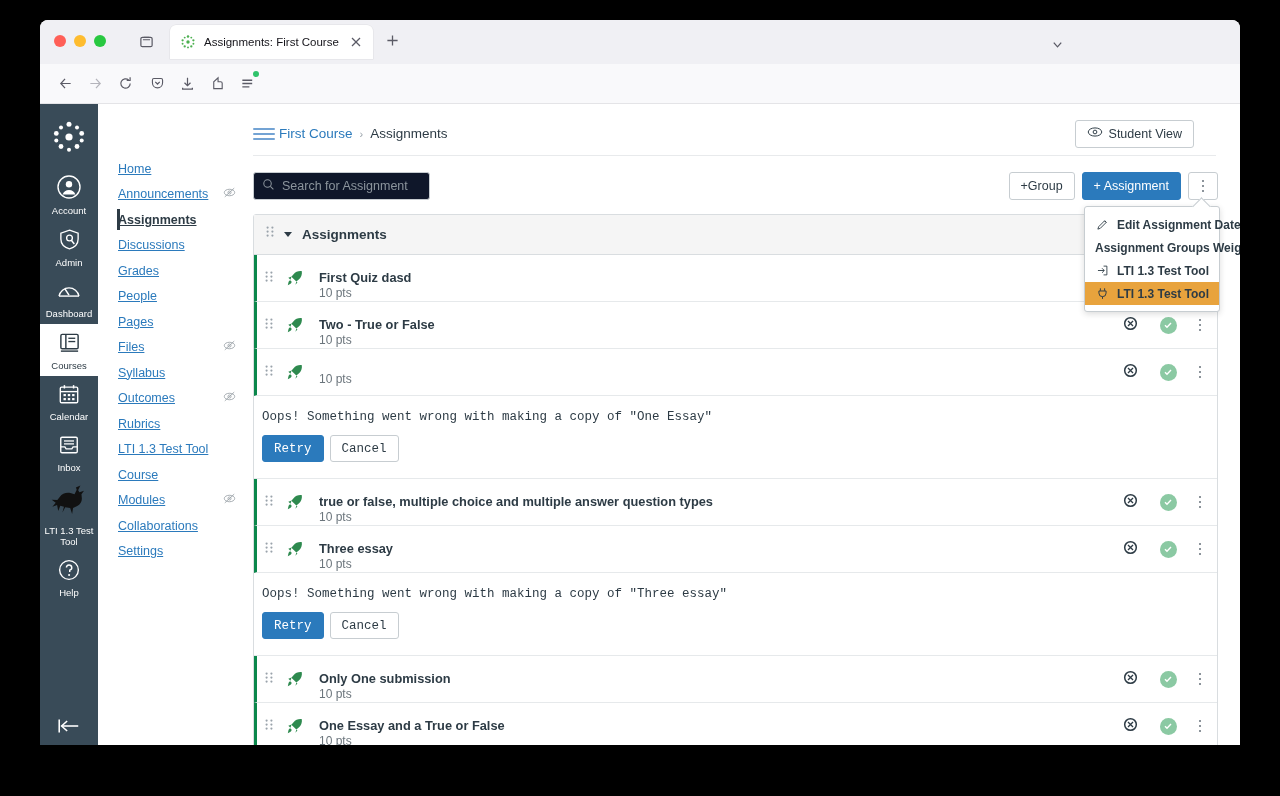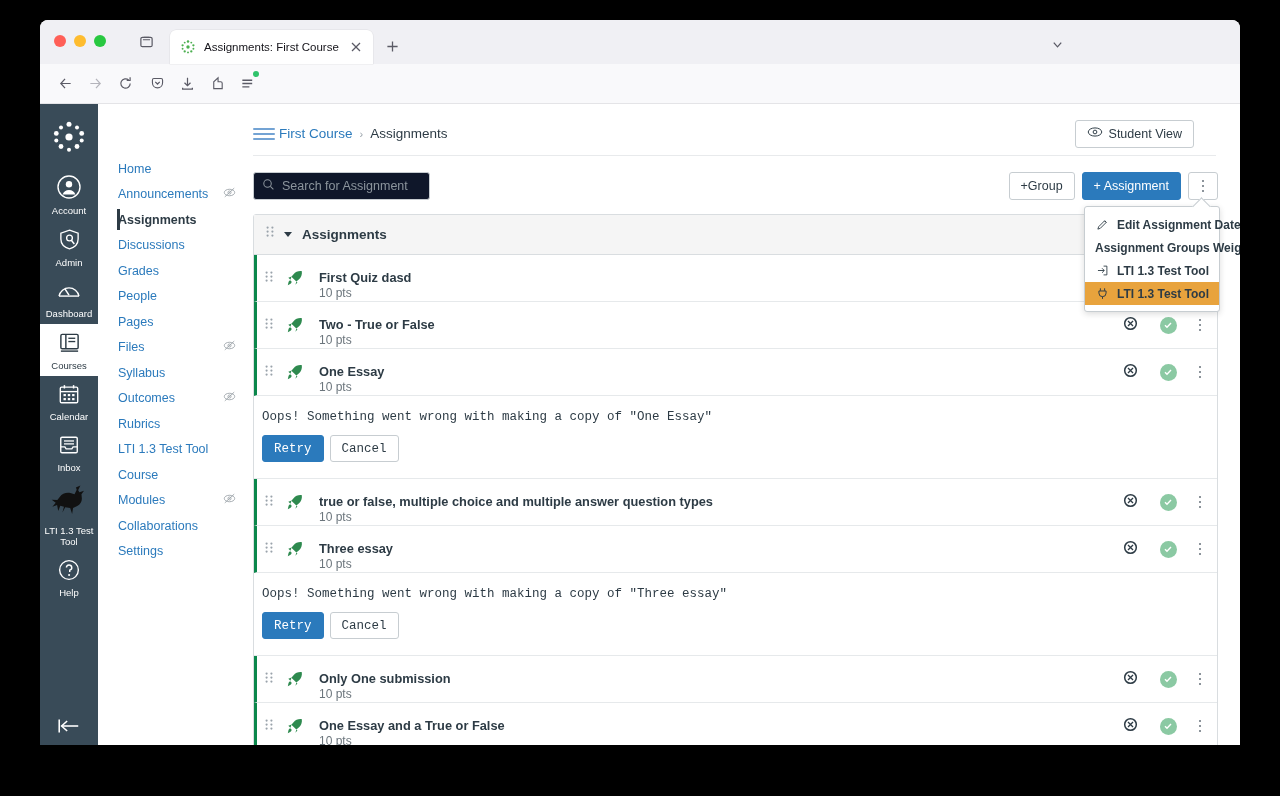--- a/index.html
+++ b/index.html
@@ -34,21 +34,21 @@
   .tl.red { background: #ff5f57; }
   .tl.yellow { background: #febc2e; }
   .tl.green { background: #28c840; }
 
   #tab-list-btn {
     margin-left: 26px; margin-bottom: 10px;
     width: 28px; height: 26px;
     display: flex; align-items: center; justify-content: center;
   }
 
-  #tab-strip .tabs { display: flex; align-items: flex-end; height: 44px; margin-left: 10px; margin-top: 19px; }
+  #tab-strip .tabs { display: flex; align-items: center; height: 44px; margin-left: 10px; margin-top: 19px; }
   .tab {
     display: flex; align-items: center; gap: 8px;
     height: 34px; padding: 0 8px 0 10px;
     background: #fff;
     border-radius: 6px 6px 0 0;
     min-width: 190px;
     position: relative;
     box-shadow: 0 0 0 0.5px rgba(0,0,0,.07);
   }
   .tab .favicon { width: 16px; height: 16px; flex: 0 0 16px; position: relative; }
@@ -115,21 +115,21 @@
     display: flex; align-items: center;
     height: 25.5px; padding-left: 20px;
     font-size: 12.5px; color: #2B7ABC;
     position: relative;
   }
   .cnav-item.active { color: #2D3B45; font-weight: bold; }
   .cnav-item.active::before {
     content: ""; position: absolute; left: 19px; top: 2px;
     width: 3px; height: 21px; background: #2D3B45;
   }
-  .cnav-item .cnav-label { white-space: nowrap; }
+  .cnav-item .cnav-label { white-space: nowrap; text-decoration: underline; }
   .cnav-item .hide-icon { margin-left: auto; margin-right: 17px; opacity: .55; }
 
   
   #content-col { flex: 1; display: flex; flex-direction: column; min-width: 0; background:#fff; }
   #breadcrumb-bar {
     height: 44px; display: flex; align-items: center;
     padding: 0 22px 0 0; gap: 4px;
     border-bottom: 1px solid #e8eaec;
     margin: 8px 24px 0 0;
   }
@@ -736,21 +736,20 @@
                 </svg>
               </span>
             <span class="rocket">
                 <svg width="18" height="18" viewBox="0 0 20 20">
                   <path d="M17.6 2.4c-3.8-.5-7 .9-9.2 3.4L6 8.5l5.5 5.5 2.7-2.4c2.5-2.2 3.9-5.4 3.4-9.2z" fill="#2E8A4F"></path>
                   <path d="M6.2 8.4 2.6 9.6l2.3 2.3zM11.6 13.8l-1.2 3.6 2.3-2.3z" fill="#2E8A4F"></path>
                   <path d="M2 18c1.4-.4 3-1.5 3.8-2.4.6-.7.5-1.6-.1-2.2s-1.5-.7-2.2-.1C2.6 14.1 2.4 16.6 2 18z" fill="#2E8A4F"></path>
                 </svg>
               </span>
             <span class="atext">
-              <span class="atitle" style="display:block">One Essay</span>
               <span class="apts" style="display:block">10 pts</span>
             </span>
             <span class="aicons">
               <span><svg width="15" height="15" viewBox="0 0 16 16">
                     <circle cx="8" cy="8" r="6.2" fill="none" stroke="#2D3B45" stroke-width="1.6"></circle>
                     <path d="M5.3 5.3l5.4 5.4M10.7 5.3l-5.4 5.4" stroke="#2D3B45" stroke-width="1.4"></path>
                   </svg></span>
               <span class="pub">
                   <svg width="10" height="10" viewBox="0 0 12 12">
                     <polyline points="2.4,6.2 4.8,8.6 9.6,3.6" fill="none" stroke="#fff" stroke-width="1.7"></polyline>

